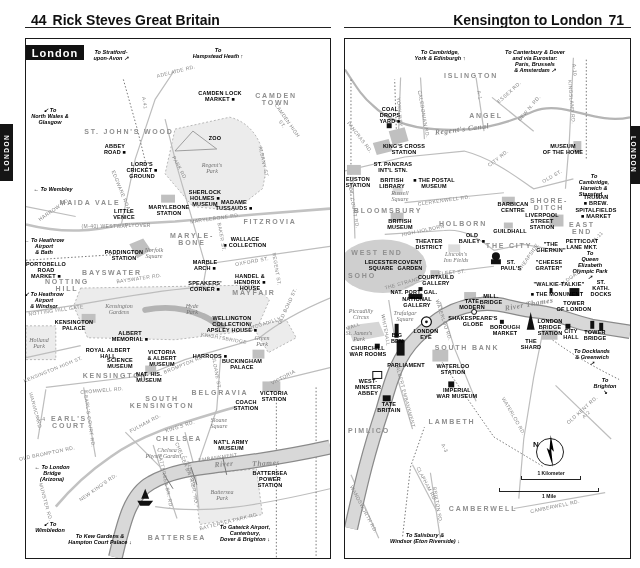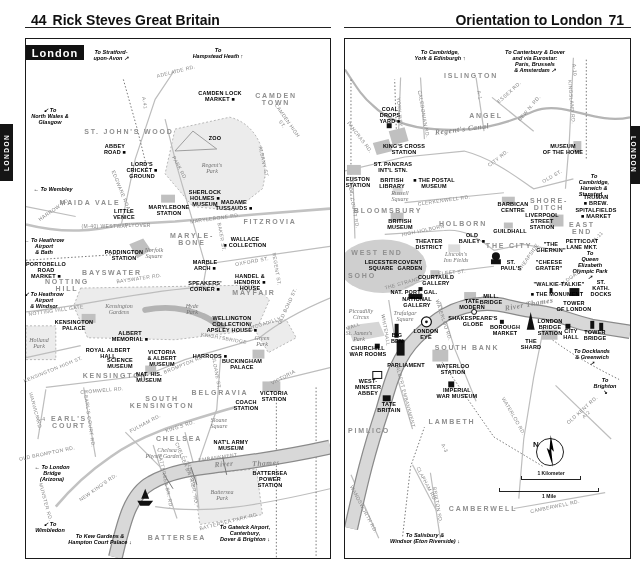--- a/index.html
+++ b/index.html
@@ -50,21 +50,21 @@
   #mile-bar{left:154px;top:452px;width:100px;}
   .scaletxt{position:absolute;font:700 5px "Liberation Sans",sans-serif;color:#111;transform:translateX(-50%);}
   #km-txt{left:206px;top:431px;} #mile-txt{left:204px;top:454px;}
 </style>
 </head>
 <body>
 
 <div id="page">
 
   <div class="hdr" id="hdr-left"><span class="pgnum">44</span><span>Rick Steves Great Britain</span></div>
-  <div class="hdr" id="hdr-right"><span>Orientation to London</span><span class="pgnum">71</span></div>
+  <div class="hdr" id="hdr-right"><span>Kensington to London</span><span class="pgnum">71</span></div>
   <div class="rule" id="rule-left"></div>
   <div class="rule" id="rule-right"></div>
 
   <div class="tab" id="tab-left">LONDON</div>
   <div class="tab" id="tab-right">LONDON</div>
 
   <div class="panel" id="panel-left">
     <svg class="mapsvg" viewBox="0 0 306 521">
 
       <g fill="#ececec" stroke="#a8a8a8" stroke-width="0.8" stroke-dasharray="2,2">

